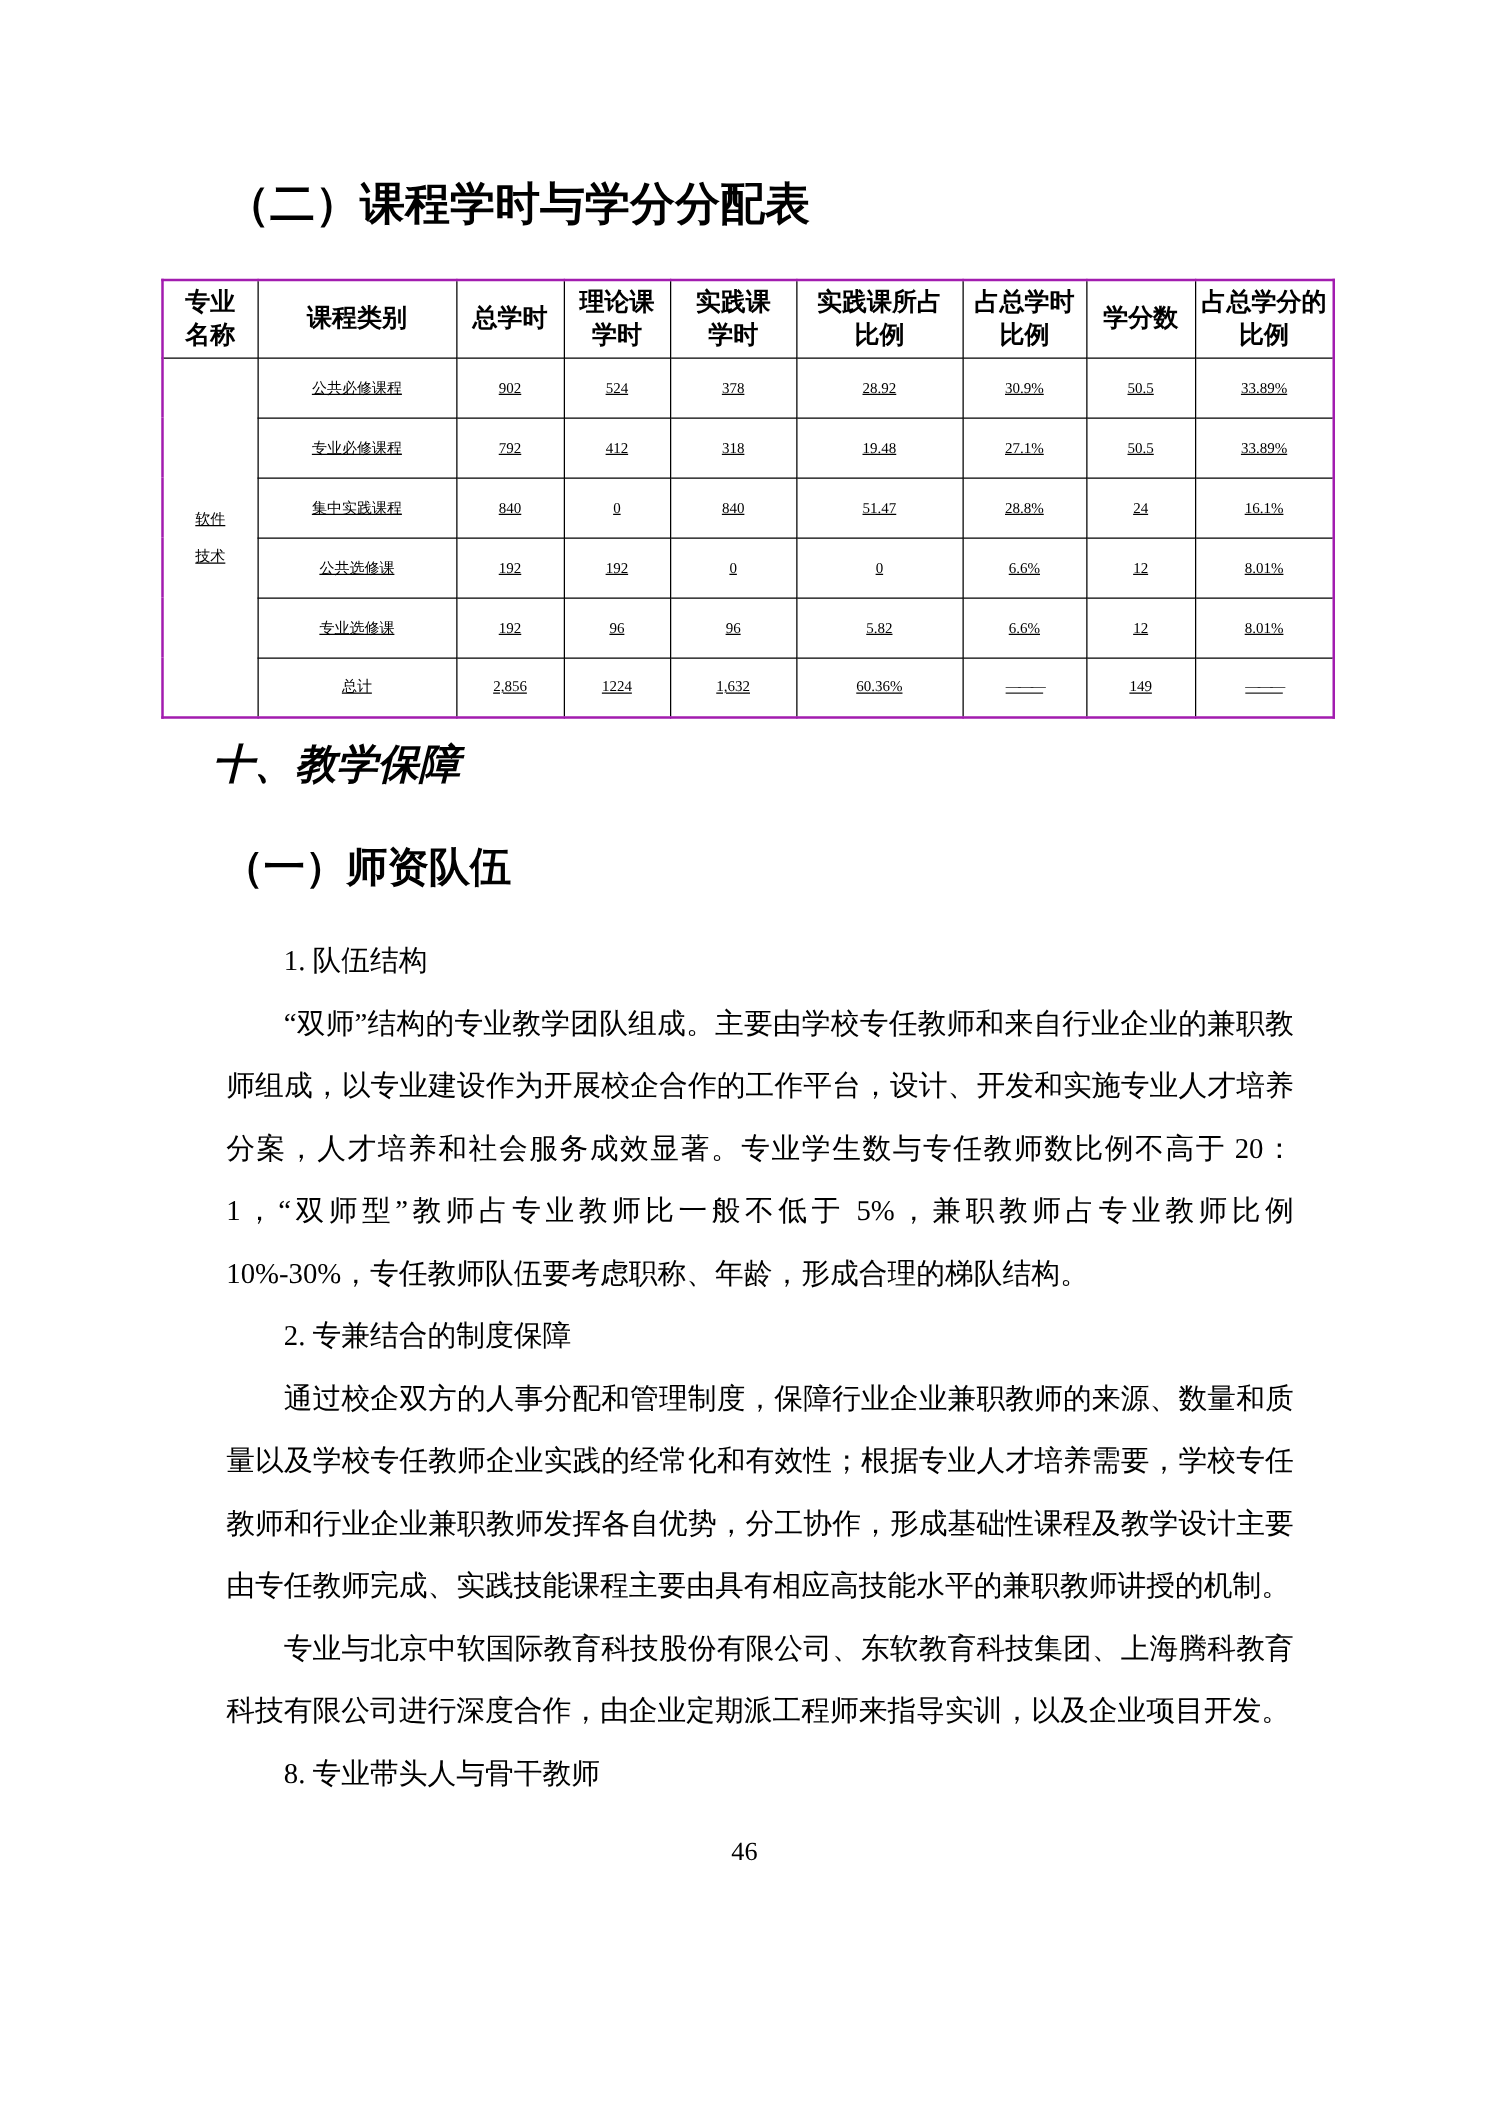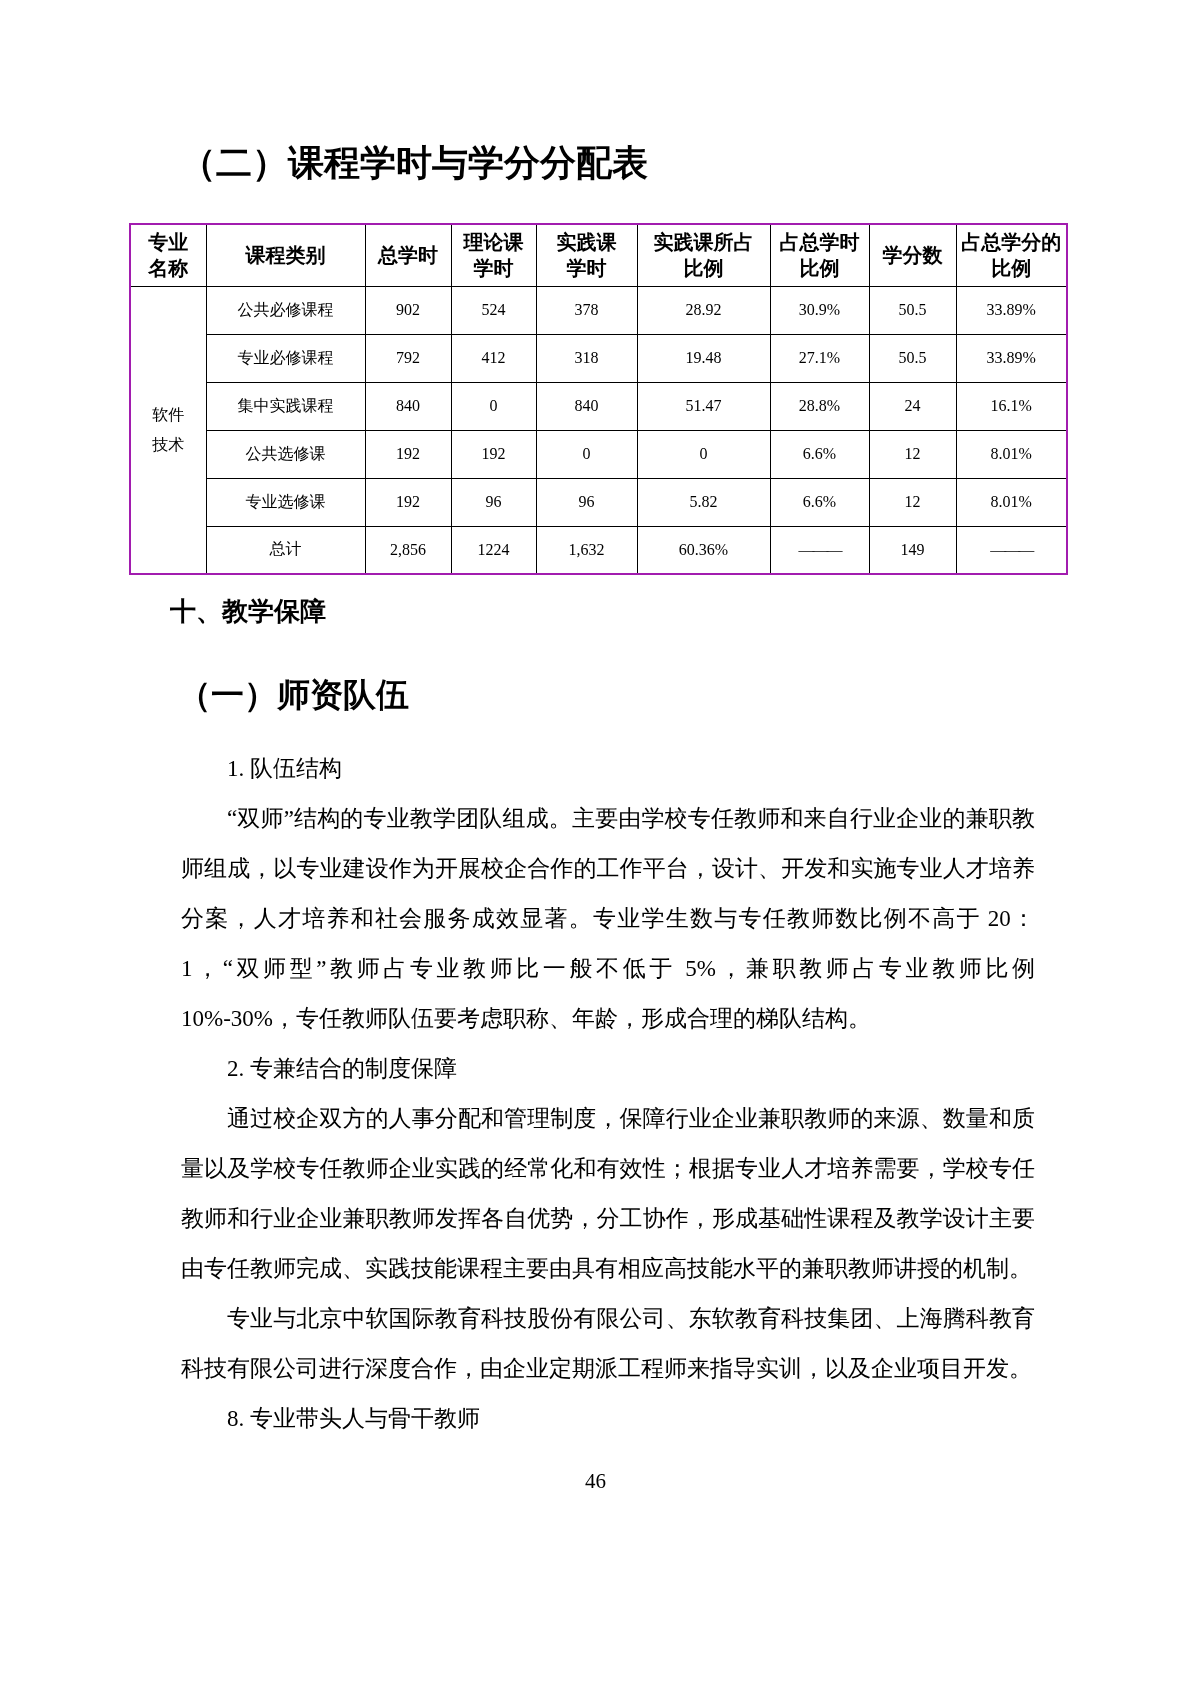--- a/index.html
+++ b/index.html
@@ -14,27 +14,27 @@
   table.dist {
     border-collapse:collapse; table-layout:fixed;
     width:937px; margin:38px 0 0 129px;
     border:2px solid #a21caf;
   }
   table.dist th, table.dist td {
     border:1px solid #000; text-align:center; vertical-align:middle;
     padding:0 2px; box-sizing:border-box; overflow:hidden;
   }
   table.dist thead th { height:62px; font-size:20px; font-weight:700; white-space:pre-line; line-height:26px; }
-  table.dist tbody td { height:48px; font-size:16px; font-weight:400; }
+  table.dist tbody td { height:48px; font-size:12px; font-weight:400;text-decoration:underline; }
   td.major { font-weight:700; white-space:pre-line; font-size:21px; line-height:30px; }
   td.cat   { font-weight:700; }
   td.b     { font-weight:700; }
   td.sm    { font-size:17px; }
   td.dash  { letter-spacing:-2px; color:#222; }
-  .title-sec { margin:17px 0 0 170px; font-size:26px; font-weight:700; line-height:40px; }
+  .title-sec { margin:17px 0 0 170px; font-size:33px; font-weight:700; line-height:40px;font-style:italic; }
   .title-sub { margin:43px 0 0 178px; font-size:33px; font-weight:700; line-height:40px; }
   .body-text { margin:29px 156px 0 181px; font-size:23px; line-height:50px; text-align:justify; }
   .body-text p { margin:0; text-indent:2em; }
   .page-number { margin-top:25px; text-align:center; font-size:21px; }
 </style>
 </head>
 <body>
 
 <div class="page">
 

